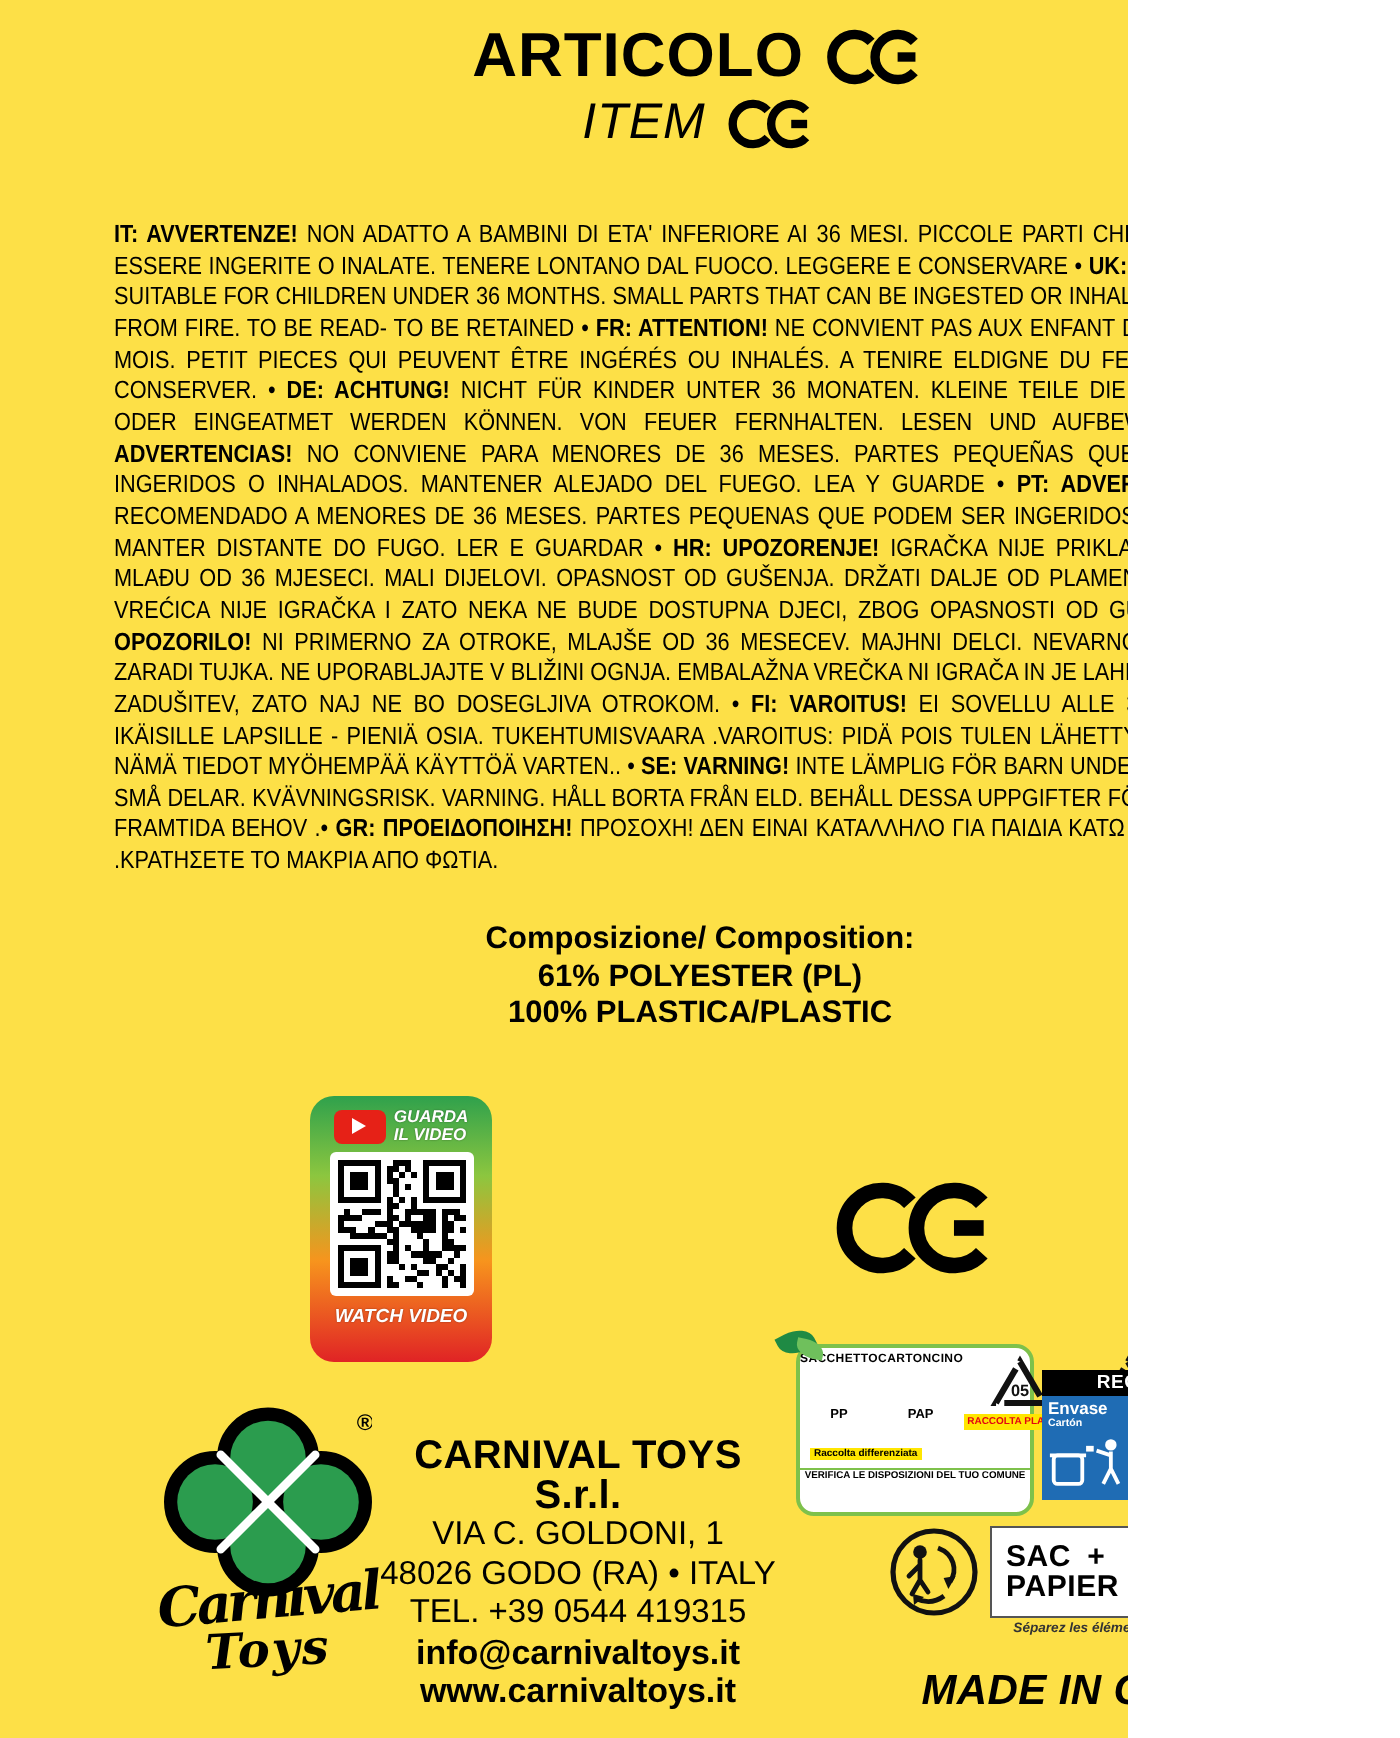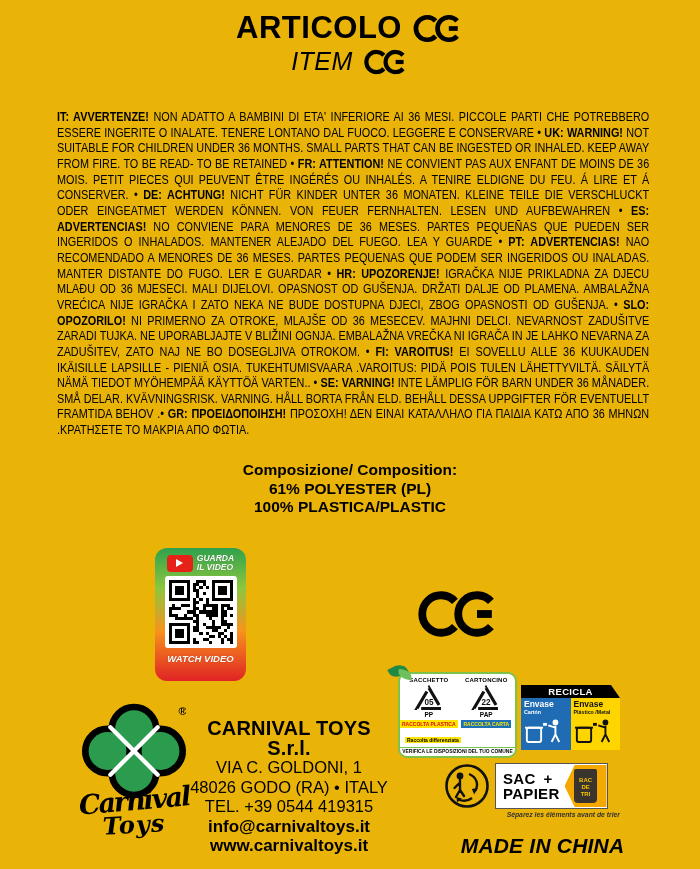--- a/index.html
+++ b/index.html
@@ -1,16 +1,16 @@
 <!DOCTYPE html>
 <html><head>
 <meta charset="utf-8">
 <style>
   html,body{margin:0;padding:0;background:#fff;}
-  .page{position:relative;width:700px;height:869px;background:#eab308;overflow:hidden;
+  .page{position:relative;width:564px;height:869px;background:#fde047;overflow:hidden;
         font-family:"Liberation Sans",sans-serif;color:#000;}
 
   
   .hdr{position:absolute;top:10px;left:0;width:700px;text-align:center;}
   .hdr-line{display:flex;justify-content:center;align-items:center;gap:10px;}
   .hdr-title{font-size:31px;font-weight:bold;letter-spacing:.5px;}
   .hdr-sub{font-size:25px;font-style:italic;font-weight:500;letter-spacing:.5px;}
   svg.ce{display:block;}
   .ce-lg{width:52px;height:31px;}
   .ce-md{width:46px;height:28px;margin-top:2px;}
@@ -48,21 +48,21 @@
   .batch{position:absolute;left:366px;top:555px;font-size:21.5px;font-weight:bold;letter-spacing:.2px;}
 
   
   .recycle-box{position:absolute;left:398px;top:672px;width:119px;height:86px;
                border:2.5px solid #7ec14b;border-radius:9px;background:#fff;box-sizing:border-box;
                padding-top:3px;}
   .leaf{position:absolute;left:-11px;top:-11px;width:26px;height:22px;}
   .leaf i{position:absolute;display:block;border-radius:0 70% 0 70%;}
   .leaf .l1{width:18px;height:12px;background:#1f8a44;transform:rotate(-28deg);left:0;top:2px;}
   .leaf .l2{width:14px;height:9px;background:#6fc05c;transform:rotate(12deg);left:9px;top:7px;}
-  .rb-grid{display:grid;grid-template-columns:1fr 1fr;justify-items:center;row-gap:1px;}
+  .rb-grid{display:grid;grid-template-columns:1fr 1fr 1fr 1fr;justify-items:center;row-gap:1px;}
   .rb-title{font-size:6px;font-weight:bold;letter-spacing:.2px;}
   .rb-tri{width:32px;height:28px;}
   .rb-tri path{fill:none;stroke:#111;stroke-width:4;stroke-linejoin:miter;stroke-dasharray:25.5 5.3;}
   .rb-tri text{font-size:10.5px;font-weight:bold;fill:#111;font-family:"Liberation Sans",sans-serif;}
   .rb-mat{font-size:6.5px;font-weight:bold;margin-top:-2px;}
   .rb-tag{font-size:5px;font-weight:bold;padding:1px 2px;margin-top:1px;white-space:nowrap;}
   .rb-tag.plastica{background:#ffe600;color:#e30613;}
   .rb-tag.carta{background:#1d70b7;color:#ffe600;}
   .rb-subtag{font-size:5px;font-weight:bold;background:#ffe600;display:inline-block;
              margin:1px 0 0 5px;padding:0 2px;}

